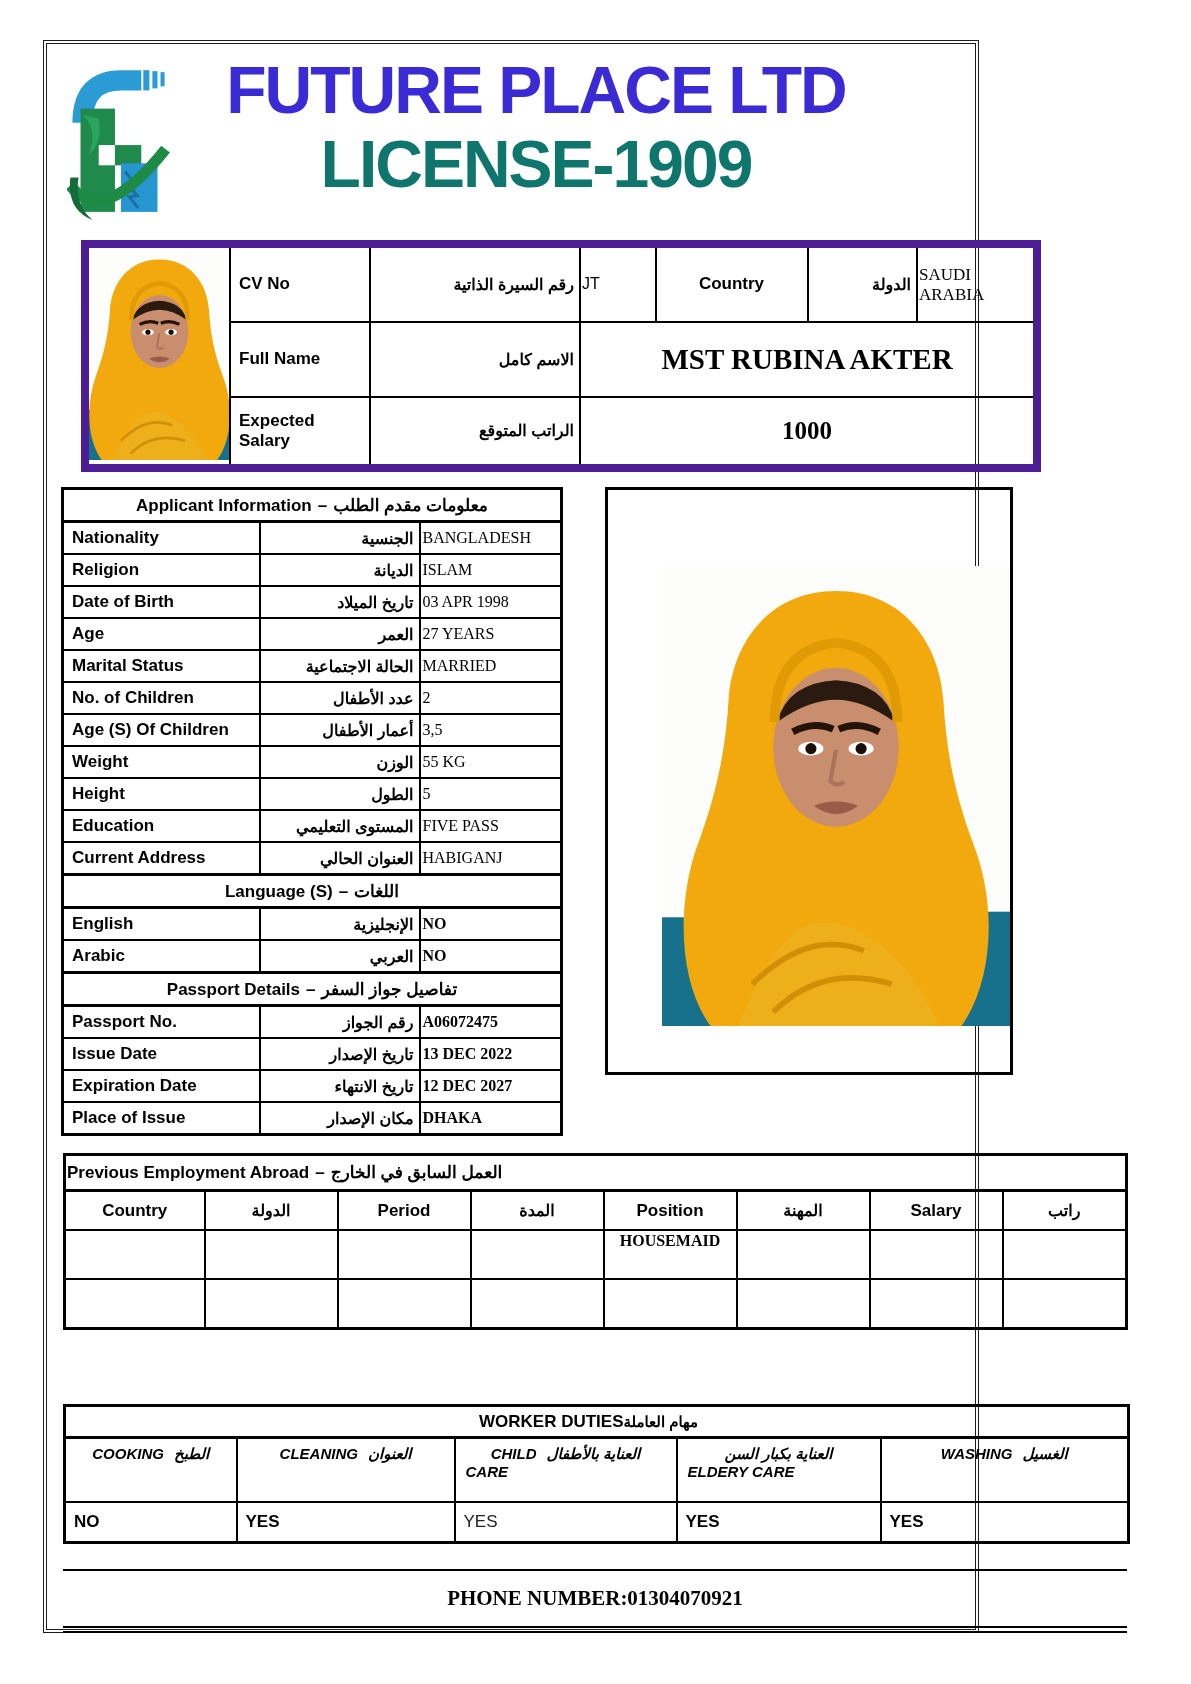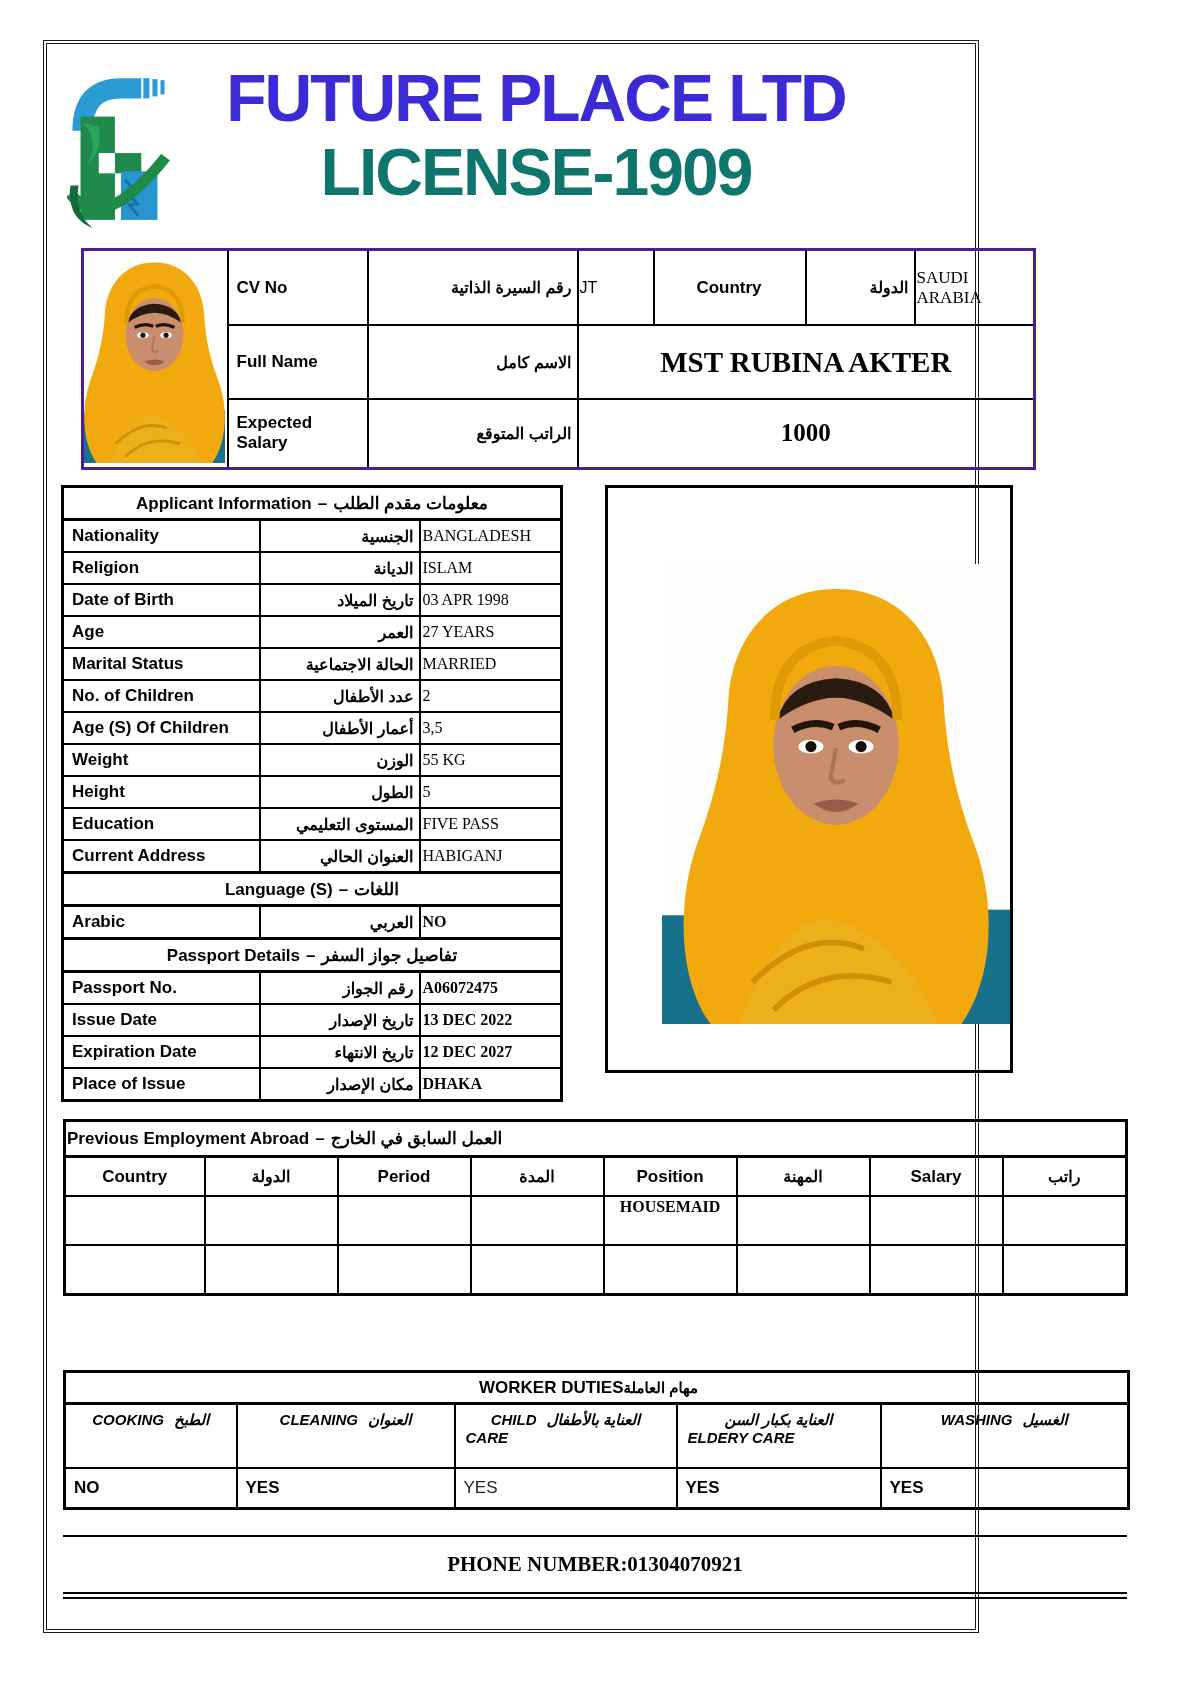--- a/index.html
+++ b/index.html
@@ -1,32 +1,32 @@
 <!DOCTYPE html>
 <html><head>
 <meta charset="utf-8">
 <style>
   html,body{margin:0;padding:0;background:#ffffff;}
   .page{position:relative;width:1191px;height:1684px;background:#fff;
         font-family:"Liberation Sans", sans-serif;color:#000;overflow:hidden;}
   .frame{position:absolute;left:43px;top:40px;width:936px;height:1593px;
-         border:4px double #1c1c1c;box-sizing:border-box;padding:18px 14px;}
+         border:4px double #1c1c1c;box-sizing:border-box;padding:10px 14px;}
 
   
   .header{display:flex;align-items:flex-start;height:182px;}
   .logo{width:104px;height:162px;margin:4px 0 0 6px;flex:0 0 auto;}
   .titles{flex:1;text-align:center;padding-right:60px;}
   .title-line{font-weight:700;font-size:66px;line-height:1.12;letter-spacing:-2px;}
 
   
   table{border-collapse:collapse;table-layout:fixed;}
   td{border:2px solid #000;overflow:hidden;}
 
   
-  .top-table{width:952px;margin:4px 0 0 20px;border:3px solid #4c1d95;}
+  .top-table{width:952px;margin:4px 0 0 20px;border:8px solid #4c1d95;}
   .top-table td{vertical-align:middle;}
   .lbl{font-weight:700;font-size:17px;padding-left:8px;}
   .lbl-ar{font-weight:700;font-size:16px;text-align:right;padding-right:5px;direction:rtl;}
   .photo-cell{padding:0;}
   .cv-value{font-size:16px;padding-left:1px;vertical-align:middle;}
   .country-value{font-family:"Liberation Serif", serif;font-size:17px;vertical-align:top;padding:1px 0 0 1px;}
   .big-name{font-family:"Liberation Serif", serif;font-weight:700;font-size:29px;text-align:center;}
   .salary-val{font-family:"Liberation Serif", serif;font-weight:700;font-size:25px;text-align:center;}
 
   
@@ -216,20 +216,25 @@
               <td class="lbl-ar">العنوان الحالي</td>
               <td class="ival">HABIGANJ</td>
             </tr>
 
       <tr>
               <td class="sec-head" colspan="3">
         <span>Language (S)</span><span class="sep">–</span><span>اللغات</span>
       </td>
             </tr>
       <tr>
+              <td class="lbl">English</td>
+              <td class="lbl-ar">الإنجليزية</td>
+              <td class="ival" style="font-weight:700">NO</td>
+            </tr>
+      <tr>
               <td class="lbl">Arabic</td>
               <td class="lbl-ar">العربي</td>
               <td class="ival" style="font-weight:700">NO</td>
             </tr>
 
       <tr>
               <td class="sec-head" colspan="3">
         <span>Passport Details</span><span class="sep">–</span><span>تفاصيل جواز السفر</span>
       </td>
             </tr>

